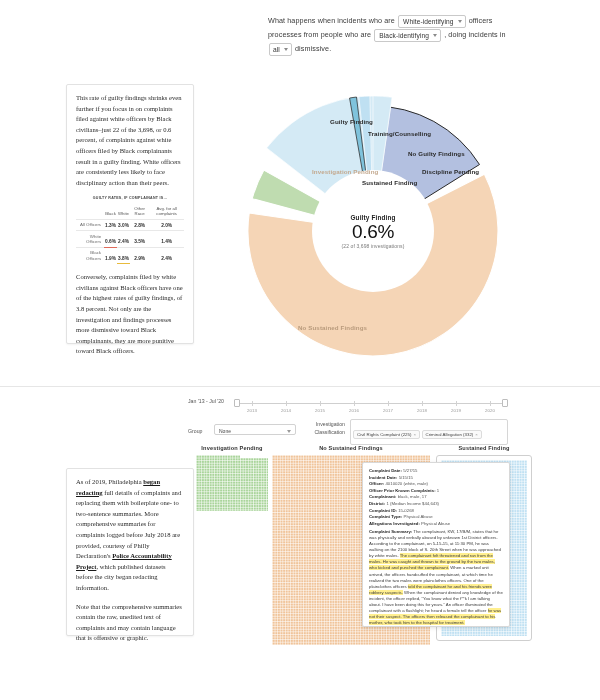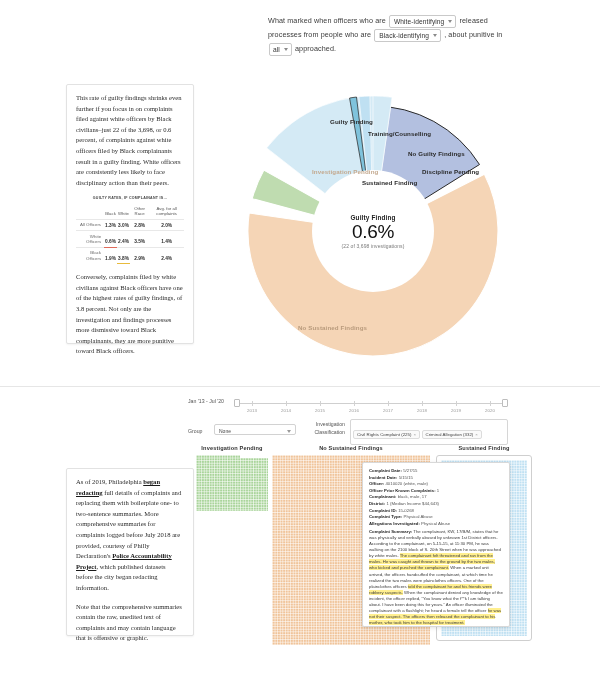--- a/index.html
+++ b/index.html
@@ -238,32 +238,32 @@
   #tooltip-card .k { font-weight:bold; color:#1e1e1e; }
   #tooltip-card .v { color:#555; }
   #tooltip-card .summary { margin-top:2px; text-align:left; }
   .hl { background:#ffef8f; }
 </style>
 </head>
 <body>
 
 <div id="question-bar">
   <span class="line">
-    <span>What marked when officers who are</span>
+    <span>What happens when incidents who are</span>
     <span class="inline-select">White-identifying</span>
-    <span>released</span>
+    <span>officers</span>
   </span>
   <span class="line">
     <span>processes from people who are</span>
     <span class="inline-select">Black-identifying</span>
-    <span>, about punitive in</span>
+    <span>, doing incidents in</span>
   </span>
   <span class="line">
     <span class="inline-select narrow">all</span>
-    <span>approached.</span>
+    <span>dismissive.</span>
   </span>
 </div>
 
 <div class="article-card" id="article-top">
   <p class="body-copy">This rate of guilty findings shrinks even further if you focus in on complaints filed against white officers by Black civilians–just 22 of the 3,698, or 0.6 percent, of complaints against white officers filed by Black complainants result in a guilty finding. White officers are consistently less likely to face disciplinary action than their peers.</p>
 
   <div id="guilty-table">
     <div class="tbl-title">GUILTY RATES, IF COMPLAINANT IS…</div>
     <table class="rates">
       <thead>

